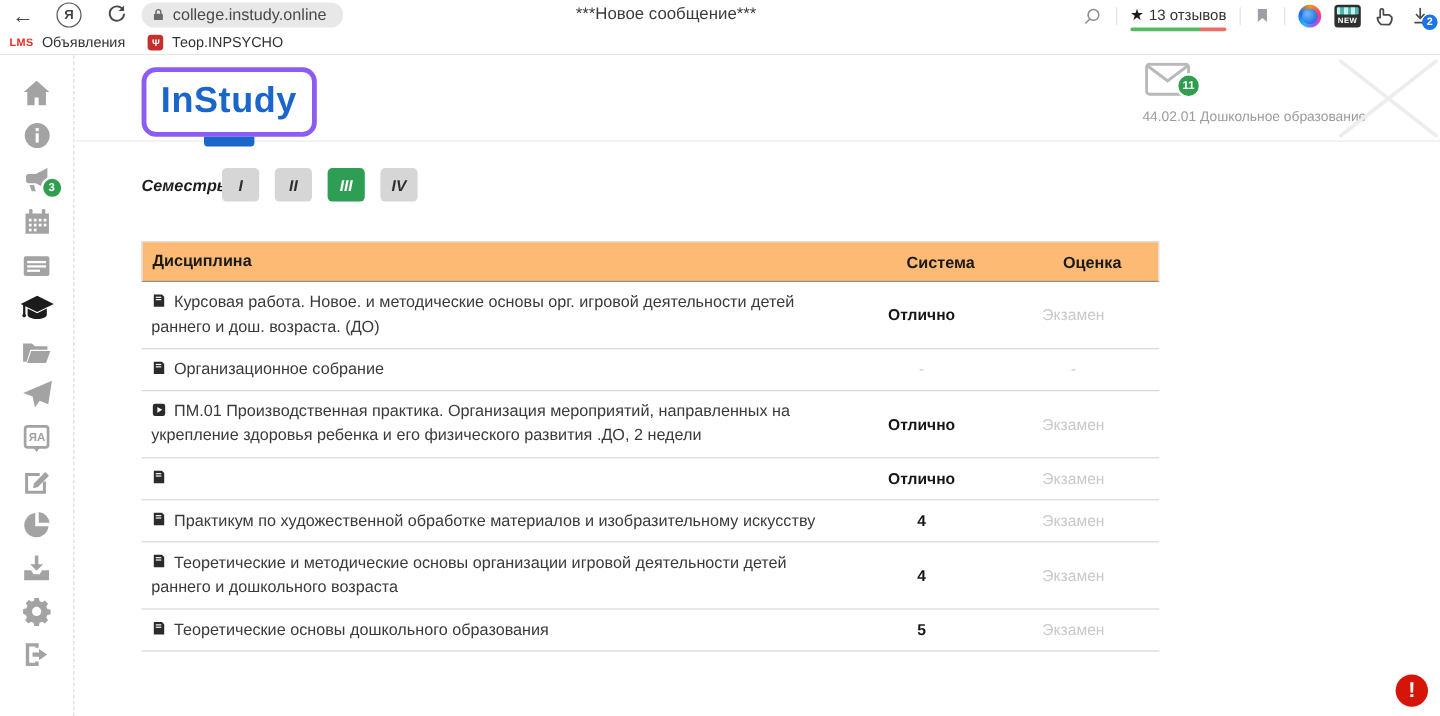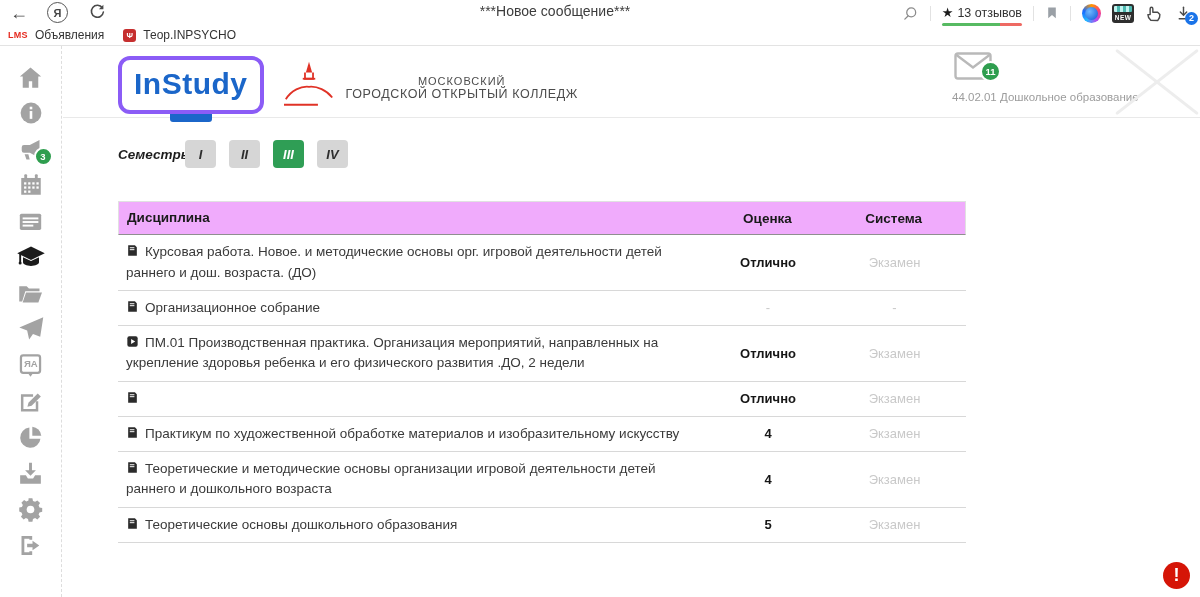--- a/index.html
+++ b/index.html
@@ -85,21 +85,21 @@
   
   .semesters{position:absolute;top:94px;left:55px;display:flex;align-items:center;font-style:italic;}
   .sem-label{font-size:13.5px;font-weight:bold;color:#1d1d1d;width:67px;}
   .sem-btns{display:flex;gap:13px;margin-left:0px;}
   .sem-btn{min-width:31px;height:28px;border-radius:4px;background:#d6d6d6;color:#2e2e2e;font-size:13px;
            font-weight:bold;display:flex;align-items:center;justify-content:center;cursor:pointer;box-sizing:border-box;padding:0 6px;}
   .sem-btn[data-active="true"]{background:#2f9e55;color:#fff;}
 
   
   .grades-table{position:absolute;top:155px;left:55px;width:848px;}
-  .t-head{display:flex;background:#f0abfc;border:1px solid #e1e1e1;border-bottom:1px solid #8f8f8f;box-sizing:border-box;}
+  .t-head{display:flex;background:#fdba74;border:1px solid #e1e1e1;border-bottom:1px solid #8f8f8f;box-sizing:border-box;}
   .t-head .cell{font-size:13.5px;font-weight:bold;color:#1a1a1a;padding:6px 8px;}
   .t-row{display:flex;border-bottom:1px solid #d8d8d8;}
   .c1{width:595px;box-sizing:border-box;padding:7px 10px 7px 8px;font-size:13.5px;color:#3a3a3a;line-height:1.5;}
   .c2{width:110px;box-sizing:border-box;display:flex;align-items:center;justify-content:center;text-align:center;}
   .c3{width:143px;box-sizing:border-box;display:flex;align-items:center;justify-content:center;text-align:center;}
   .t-head .c1{padding:6px 8px;}
   .t-head .c2,.t-head .c3{padding:6px 0;}
   .grade{font-size:13px;font-weight:bold;color:#161616;}
   .grade[data-val="-"]{color:#c9c9c9;font-weight:normal;}
   .system{font-size:13px;color:#c9c9c9;}
@@ -119,20 +119,29 @@
 
   <div class="chrome">
     <div class="row1">
       <span class="back-btn">←</span>
       <span class="ya-circle">Я</span>
       <span class="refresh">
         <svg width="18" height="18" viewBox="0 0 24 24">
             <path d="M19.2 6.6A8 8 0 1 0 20.5 12" fill="none" stroke="currentColor" stroke-width="2.1" stroke-linecap="round"></path>
             <path d="M20.5 2.2v6h-6z" fill="currentColor"></path>
           </svg>
+      </span>
+      <span class="url-pill">
+        <span class="lock">
+          <svg width="12" height="13" viewBox="0 0 24 24">
+              <rect x="4.5" y="10" width="15" height="10.5" rx="2" fill="currentColor"></rect>
+              <path d="M8 10.5V7a4 4 0 0 1 8 0v3.5" fill="none" stroke="currentColor" stroke-width="2.4"></path>
+            </svg>
+        </span>
+        <span class="url-text">college.instudy.online</span>
       </span>
       <span class="tab-title">***Новое сообщение***</span>
       <span class="chrome-right">
         <span class="search-ico">
           <svg width="17" height="17" viewBox="0 0 24 24">
               <circle cx="13" cy="10.5" r="6.3" fill="none" stroke="currentColor" stroke-width="1.8"></circle>
               <path d="M8.5 15.5 4 20" stroke="currentColor" stroke-width="1.8" stroke-linecap="round"></path>
             </svg>
         </span>
         <span class="vdiv"></span>
@@ -281,35 +290,20 @@
           <path d="M13.8 7.8 19.8 12l-6 4.2v-2.7H9v-3h4.8z"></path>
         </svg>
     </div>
   </div>
 
   <div class="main">
 
     <div class="page-header">
       <div class="logo-wrap">
         <div class="instudy-logo">InStudy</div>
-        <div class="college-wrap">
-          <span class="kremlin">
-            <svg width="58" height="50" viewBox="0 0 64 56" fill="none" stroke="currentColor" stroke-width="2">
-                <path d="M32 2l3.5 12h-7z" fill="currentColor" stroke="none"></path>
-                <path d="M27.5 14v7h9v-7"></path>
-                <path d="M25 21h14"></path>
-                <path d="M6 44c6-10 17-15 26-14 9-1 20 4 26 12"></path>
-                <path d="M4 50h38" stroke-width="2.2"></path>
-              </svg>
-          </span>
-          <span class="college-name">
-            <span class="college-line1">МОСКОВСКИЙ</span>
-            <span class="college-line2">ГОРОДСКОЙ ОТКРЫТЫЙ КОЛЛЕДЖ</span>
-          </span>
-        </div>
       </div>
       <div class="mail-wrap">
         <span class="envelope">
           <svg width="38" height="28" viewBox="0 0 38 28">
               <rect x="1.5" y="1.5" width="35" height="25" rx="2.5" fill="none" stroke="currentColor" stroke-width="2.4"></rect>
               <path d="M2.5 3 19 15.5 35.5 3" fill="none" stroke="currentColor" stroke-width="2.4"></path>
             </svg>
           <span class="mail-badge">11</span>
         </span>
         <div class="program">44.02.01 Дошкольное образование</div>
@@ -323,22 +317,22 @@
         <span class="sem-btn">I</span>
         <span class="sem-btn">II</span>
         <span class="sem-btn" data-active="true">III</span>
         <span class="sem-btn">IV</span>
       </span>
     </div>
 
     <div class="grades-table">
       <div class="t-head">
         <div class="cell c1">Дисциплина</div>
+        <div class="cell c3">Система</div>
         <div class="cell c2">Оценка</div>
-        <div class="cell c3">Система</div>
       </div>
 
       <div class="t-row">
         <div class="c1"><span class="row-icon" data-icon="book">
               <svg class="g-book" width="13" height="13" viewBox="0 0 24 24">
                 <path d="M4 2.5h12.5L20 6v15.5H4z" fill="#2b2b2b"></path>
                 <rect x="7" y="6" width="8.5" height="1.8" fill="#fff"></rect>
                 <rect x="7" y="9.6" width="8.5" height="1.8" fill="#fff"></rect>
               </svg>
             </span><span>Курсовая работа. Новое. и методические основы орг. игровой деятельности детей раннего и дош. возраста. (ДО)</span></div>

